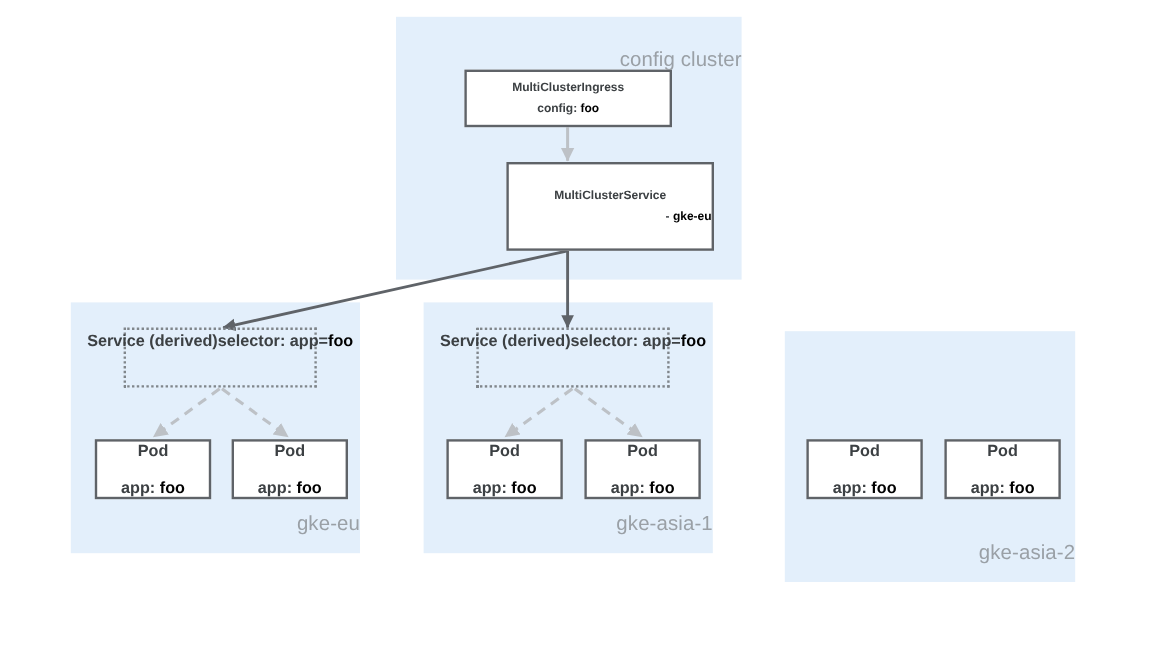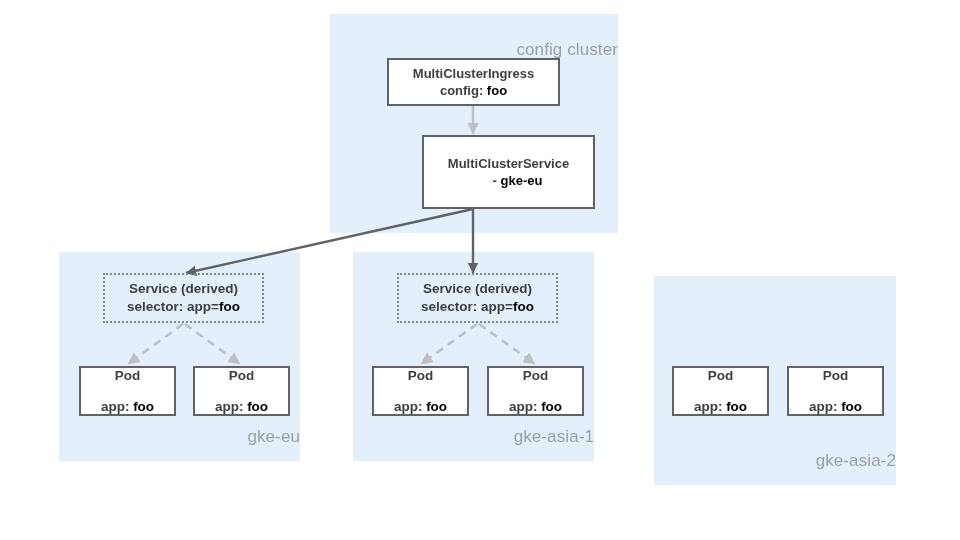--- a/index.html
+++ b/index.html
@@ -50,41 +50,41 @@
   
   .box {
     position: absolute;
     background: #ffffff;
     border: 2px solid #5f6368;
     box-sizing: border-box;
     display: flex;
     flex-direction: column;
     justify-content: center;
     color: #3c4043;
-    font-size: 13px;
+    font-size: 10px;
     font-weight: bold;
     line-height: 17px;
   }
   .box .line { text-align: center; white-space: nowrap; }
   .box .line.left { text-align: left; padding-left: 12px; }
-  .box .line.indent { text-align: center; padding-left: 18px; }
+  .box .line.indent { text-align: right; padding-left: 18px; }
 
   .blue { color: #000000; }
 
   #box-mci { left: 387px; top: 58px;  width: 173px; height: 48px; }
   #box-mcs { left: 387px; top: 135px; width: 173px; height: 74px; margin-left: 35px; }
 
   
   .box-dotted {
     position: absolute;
     border: 2px dotted #80868b;
     background: transparent;
     box-sizing: border-box;
     display: flex;
-    flex-direction: column;
+    flex-direction: row;
     justify-content: center;
     color: #3c4043;
     font-size: 13.5px;
     font-weight: bold;
     line-height: 18px;
     text-align: center;
   }
   .box-dotted .line { white-space: nowrap; }
 
   #svc-gke-eu     { left: 103px; top: 273px; width: 161px; height: 50px; }

